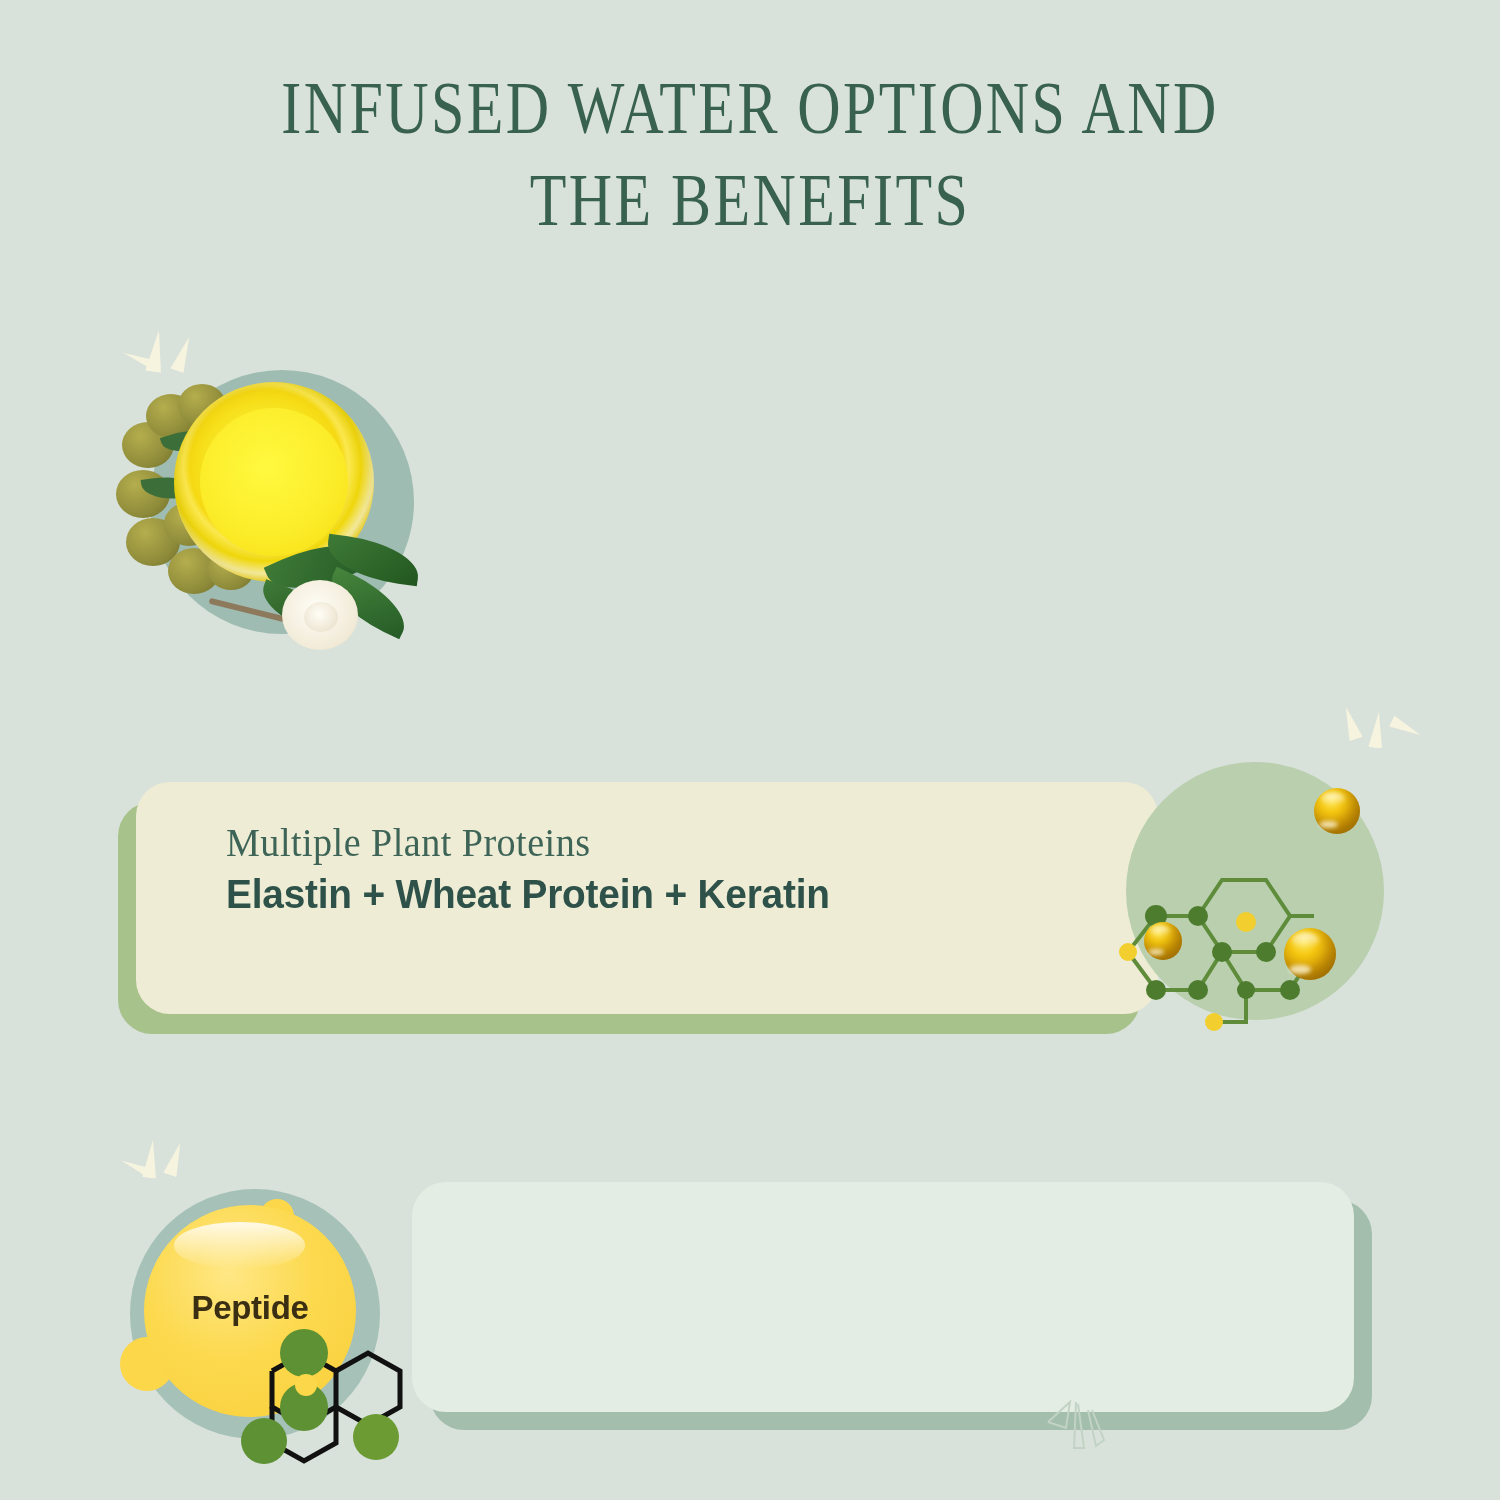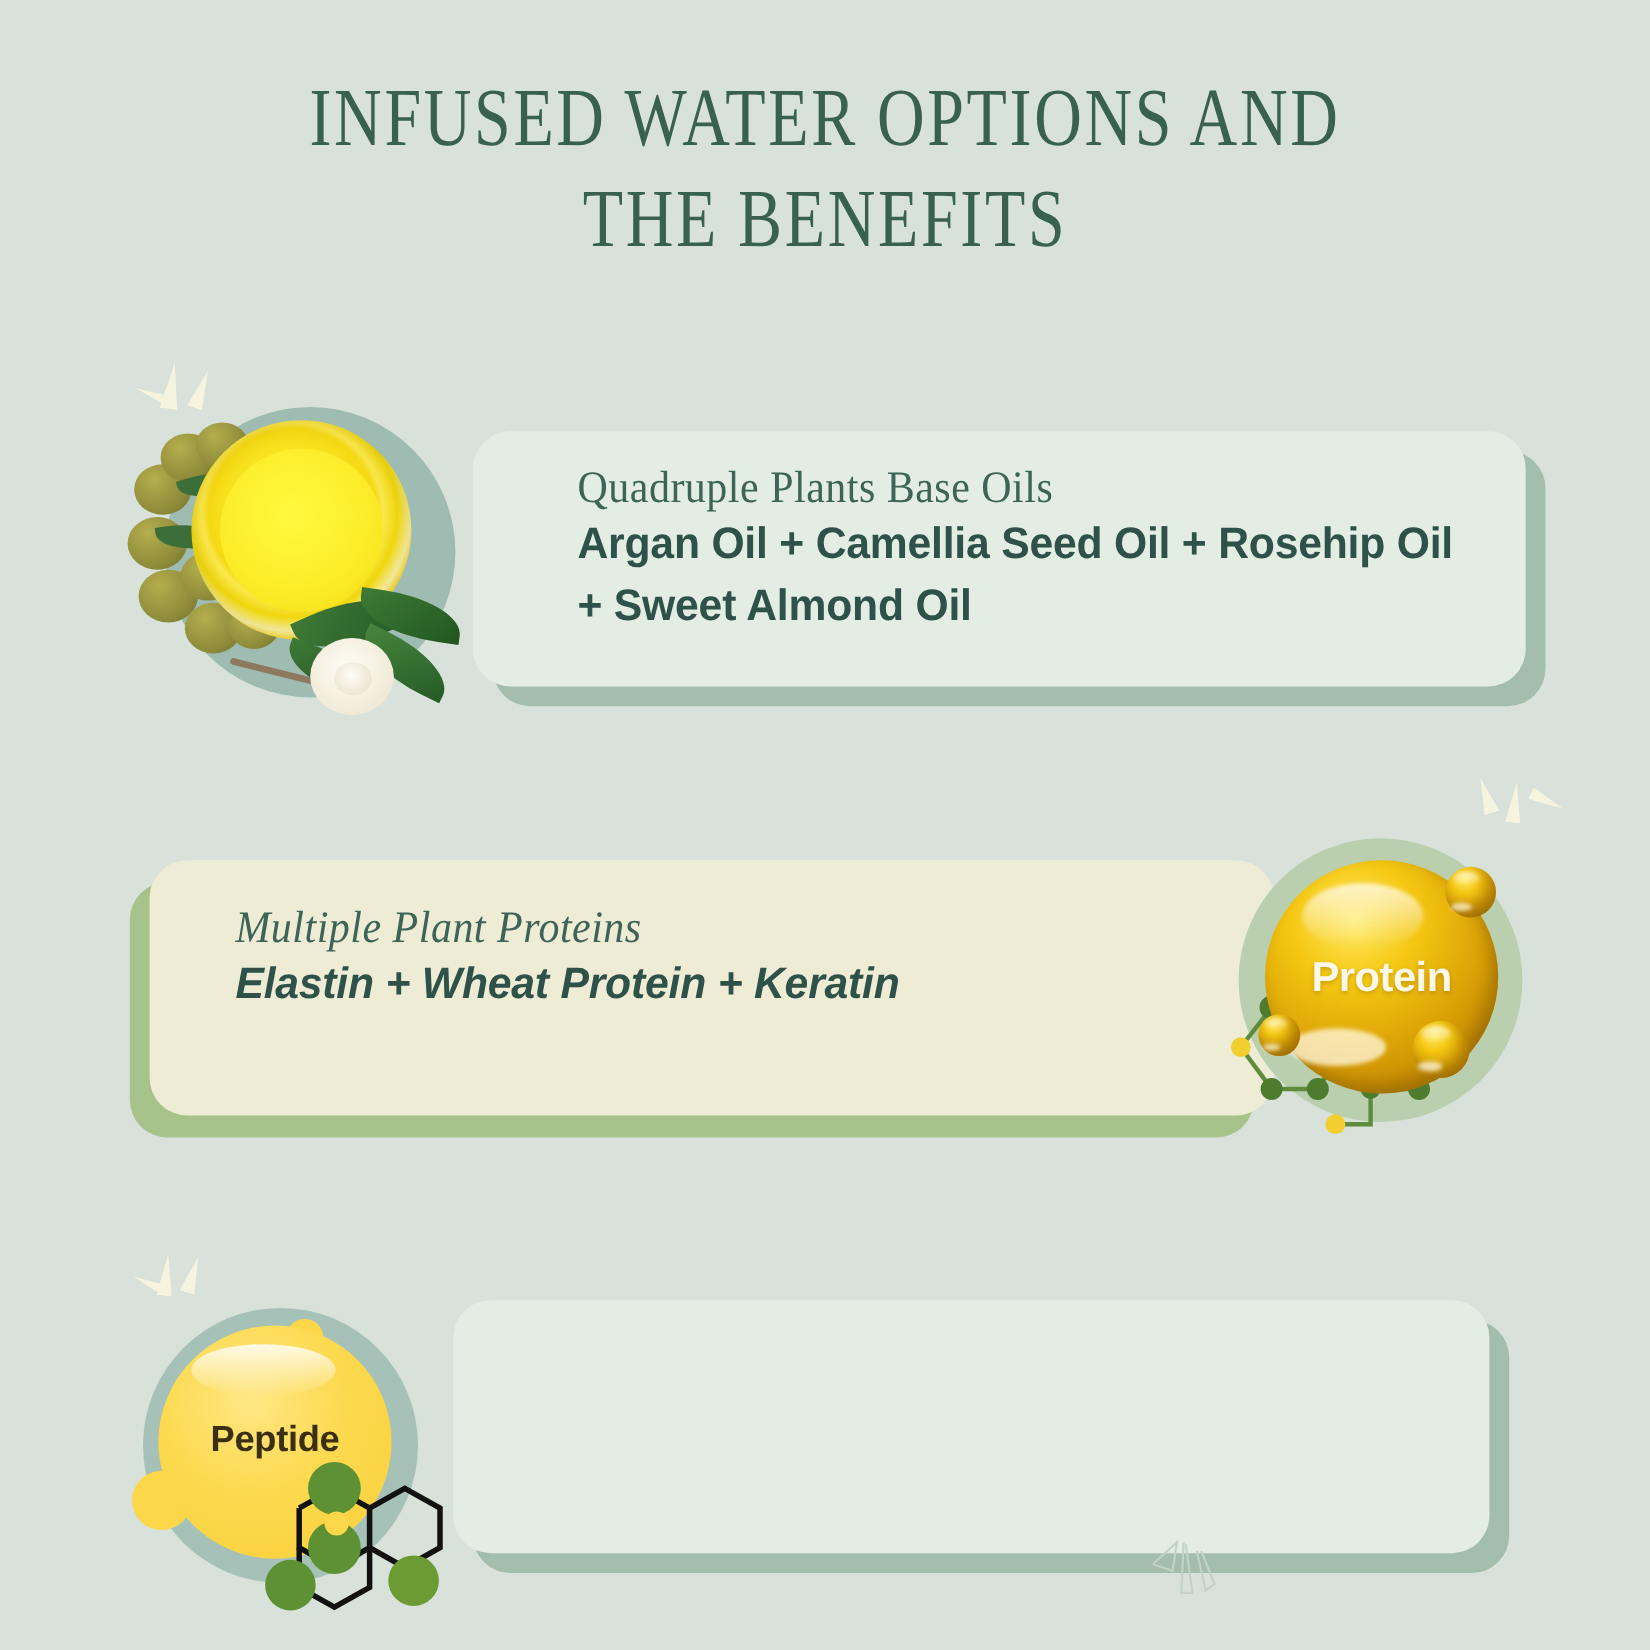--- a/index.html
+++ b/index.html
@@ -64,21 +64,21 @@
   
   #card1-wrap{left:430px;top:392px;width:975px;height:250px;}
   #card1-shadow{left:18px;top:18px;width:957px;height:232px;background:#a3beac;}
   #card1{left:0;top:0;width:957px;height:232px;background:#e3ede3;}
   #card1-body{left:95px;top:26px;width:840px;}
 
   
   #card2-wrap{left:118px;top:782px;width:1040px;height:260px;}
   #card2-shadow{left:0;top:20px;width:1022px;height:232px;background:#a8c28c;}
   #card2{left:18px;top:0;width:1022px;height:232px;background:#eeecd5;}
-  #card2-body{left:96px;top:36px;width:860px;font-style:italic;}
+  #card2-body{left:108px;top:36px;width:860px;}
 
   
   #card3-wrap{left:412px;top:1182px;width:960px;height:250px;}
   #card3-shadow{left:18px;top:18px;width:942px;height:230px;background:#a3beac;}
   #card3{left:0;top:0;width:942px;height:230px;background:#e3ede3;}
   #card3-body{left:70px;top:24px;width:850px;}
 
   
   #art-oil{position:absolute;left:112px;top:352px;width:300px;height:300px;}
   .sage-circle{position:absolute;border-radius:50%;background:#a5c1b8;}
@@ -149,28 +149,20 @@
   .spark i{position:absolute;display:block;background:#f6f3df;}
 </style>
 </head>
 <body>
 
 <div class="page">
 
   <div class="title">INFUSED WATER OPTIONS AND
 THE BENEFITS</div>
 
-  <div class="card-wrap" id="card1-wrap">
-    <div class="card-shadow" id="card1-shadow"></div>
-    <div class="card" id="card1"></div>
-    <div class="card-body" id="card1-body">
-      <div class="sub">Quadruple Plants Base Oils</div>
-      <div class="main">Argan Oil + Camellia Seed Oil + Rosehip Oil + Sweet Almond Oil</div>
-    </div>
-  </div>
 
   <div id="art-oil">
     <div class="sage-circle" id="oil-circle"></div>
 
     <div class="olive" style="left:10px;top:70px;width:52px;height:46px;"></div>
     <div class="olive" style="left:34px;top:42px;width:50px;height:44px;"></div>
     <div class="olive" style="left:66px;top:32px;width:48px;height:42px;"></div>
     <div class="olive" style="left:4px;top:118px;width:54px;height:48px;"></div>
     <div class="olive" style="left:14px;top:166px;width:54px;height:48px;"></div>
     <div class="olive" style="left:52px;top:150px;width:50px;height:44px;"></div>
@@ -223,25 +215,20 @@
       <circle cx="80" cy="250" r="10" fill="#4e7c2e"></circle>
       <circle cx="38" cy="250" r="10" fill="#4e7c2e"></circle>
       <circle cx="148" cy="212" r="10" fill="#4e7c2e"></circle>
       <circle cx="172" cy="250" r="10" fill="#4e7c2e"></circle>
       <circle cx="10" cy="212" r="9" fill="#f2cf2e"></circle>
       <circle cx="128" cy="182" r="10" fill="#f2cf2e"></circle>
       <circle cx="96" cy="282" r="9" fill="#f2cf2e"></circle>
       <circle cx="128" cy="250" r="9" fill="#4e7c2e"></circle>
     </svg>
 
-    <div class="gold-ball" id="protein-main">
-      <span class="gloss"></span>
-      <span class="underglow"></span>
-      <div id="protein-label">Protein</div>
-    </div>
     <div class="gold-ball" style="left:196px;top:48px;width:46px;height:46px;">
         <span class="gloss"></span>
         <span class="underglow"></span>
       </div>
     <div class="gold-ball" style="left:166px;top:188px;width:52px;height:52px;">
         <span class="gloss"></span>
         <span class="underglow"></span>
       </div>
     <div class="gold-ball" style="left:26px;top:182px;width:38px;height:38px;">
         <span class="gloss"></span>

